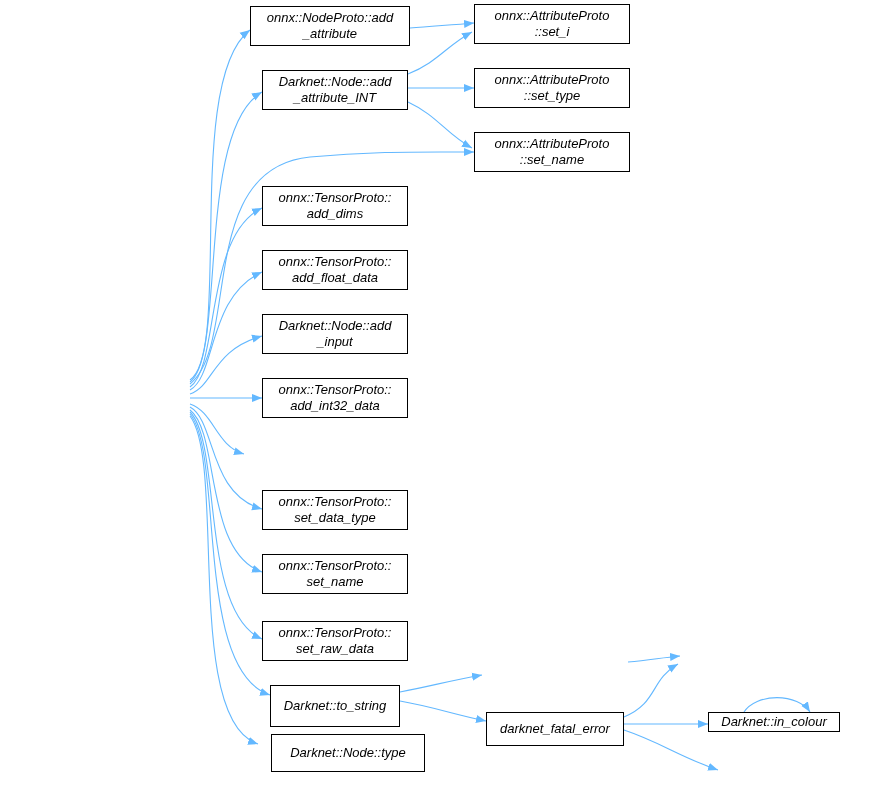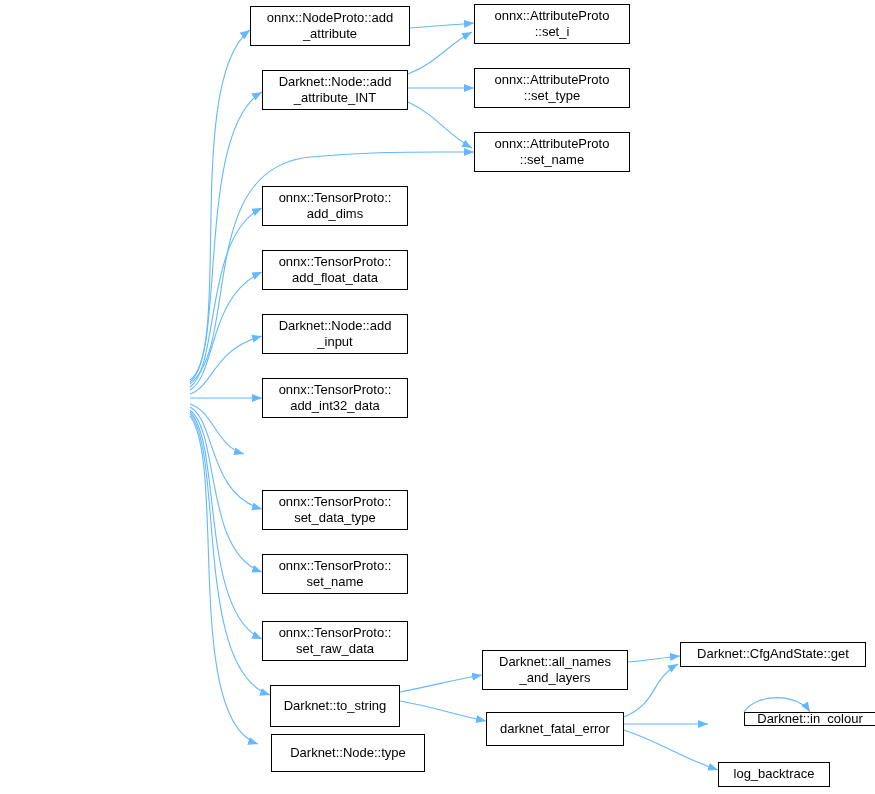--- a/index.html
+++ b/index.html
@@ -24,20 +24,21 @@
     position: absolute;
     display: flex; align-items: center; justify-content: center;
     text-align: center;
     border: 1px solid var(--node-border, #000000);
     background: var(--node-fill, #ffffff);
     color: var(--text, #000000);
     font-size: 13px;
     line-height: 1.25;
     white-space: pre-line;
     cursor: pointer;
+    font-style: italic;
   }
   .node.main {
     background: var(--main-fill, #bfbfbf);
     cursor: default;
   }
 </style>
 </head>
 <body>
 
 <div class="canvas">
@@ -93,20 +94,16 @@
   <div class="node" style="left:262px; top:378px; width:146px; height:40px">onnx::TensorProto::
 add_int32_data</div>
   <div class="node" style="left:262px; top:490px; width:146px; height:40px">onnx::TensorProto::
 set_data_type</div>
   <div class="node" style="left:262px; top:554px; width:146px; height:40px">onnx::TensorProto::
 set_name</div>
   <div class="node" style="left:262px; top:621px; width:146px; height:40px">onnx::TensorProto::
 set_raw_data</div>
   <div class="node" style="left:270px; top:685px; width:130px; height:42px">Darknet::to_string</div>
   <div class="node" style="left:271px; top:734px; width:154px; height:38px">Darknet::Node::type</div>
-  <div class="node" style="left:482px; top:650px; width:146px; height:40px">Darknet::all_names
-_and_layers</div>
   <div class="node" style="left:486px; top:712px; width:138px; height:34px">darknet_fatal_error</div>
-  <div class="node" style="left:680px; top:642px; width:186px; height:25px">Darknet::CfgAndState::get</div>
-  <div class="node" style="left:744px; top:712px; width:132px; height:14px">Darknet::in_colour</div>
-  <div class="node" style="left:718px; top:762px; width:112px; height:25px">log_backtrace</div>
+  <div class="node" style="left:708px; top:712px; width:132px; height:20px">Darknet::in_colour</div>
 
 </div>
 
 </body></html>

